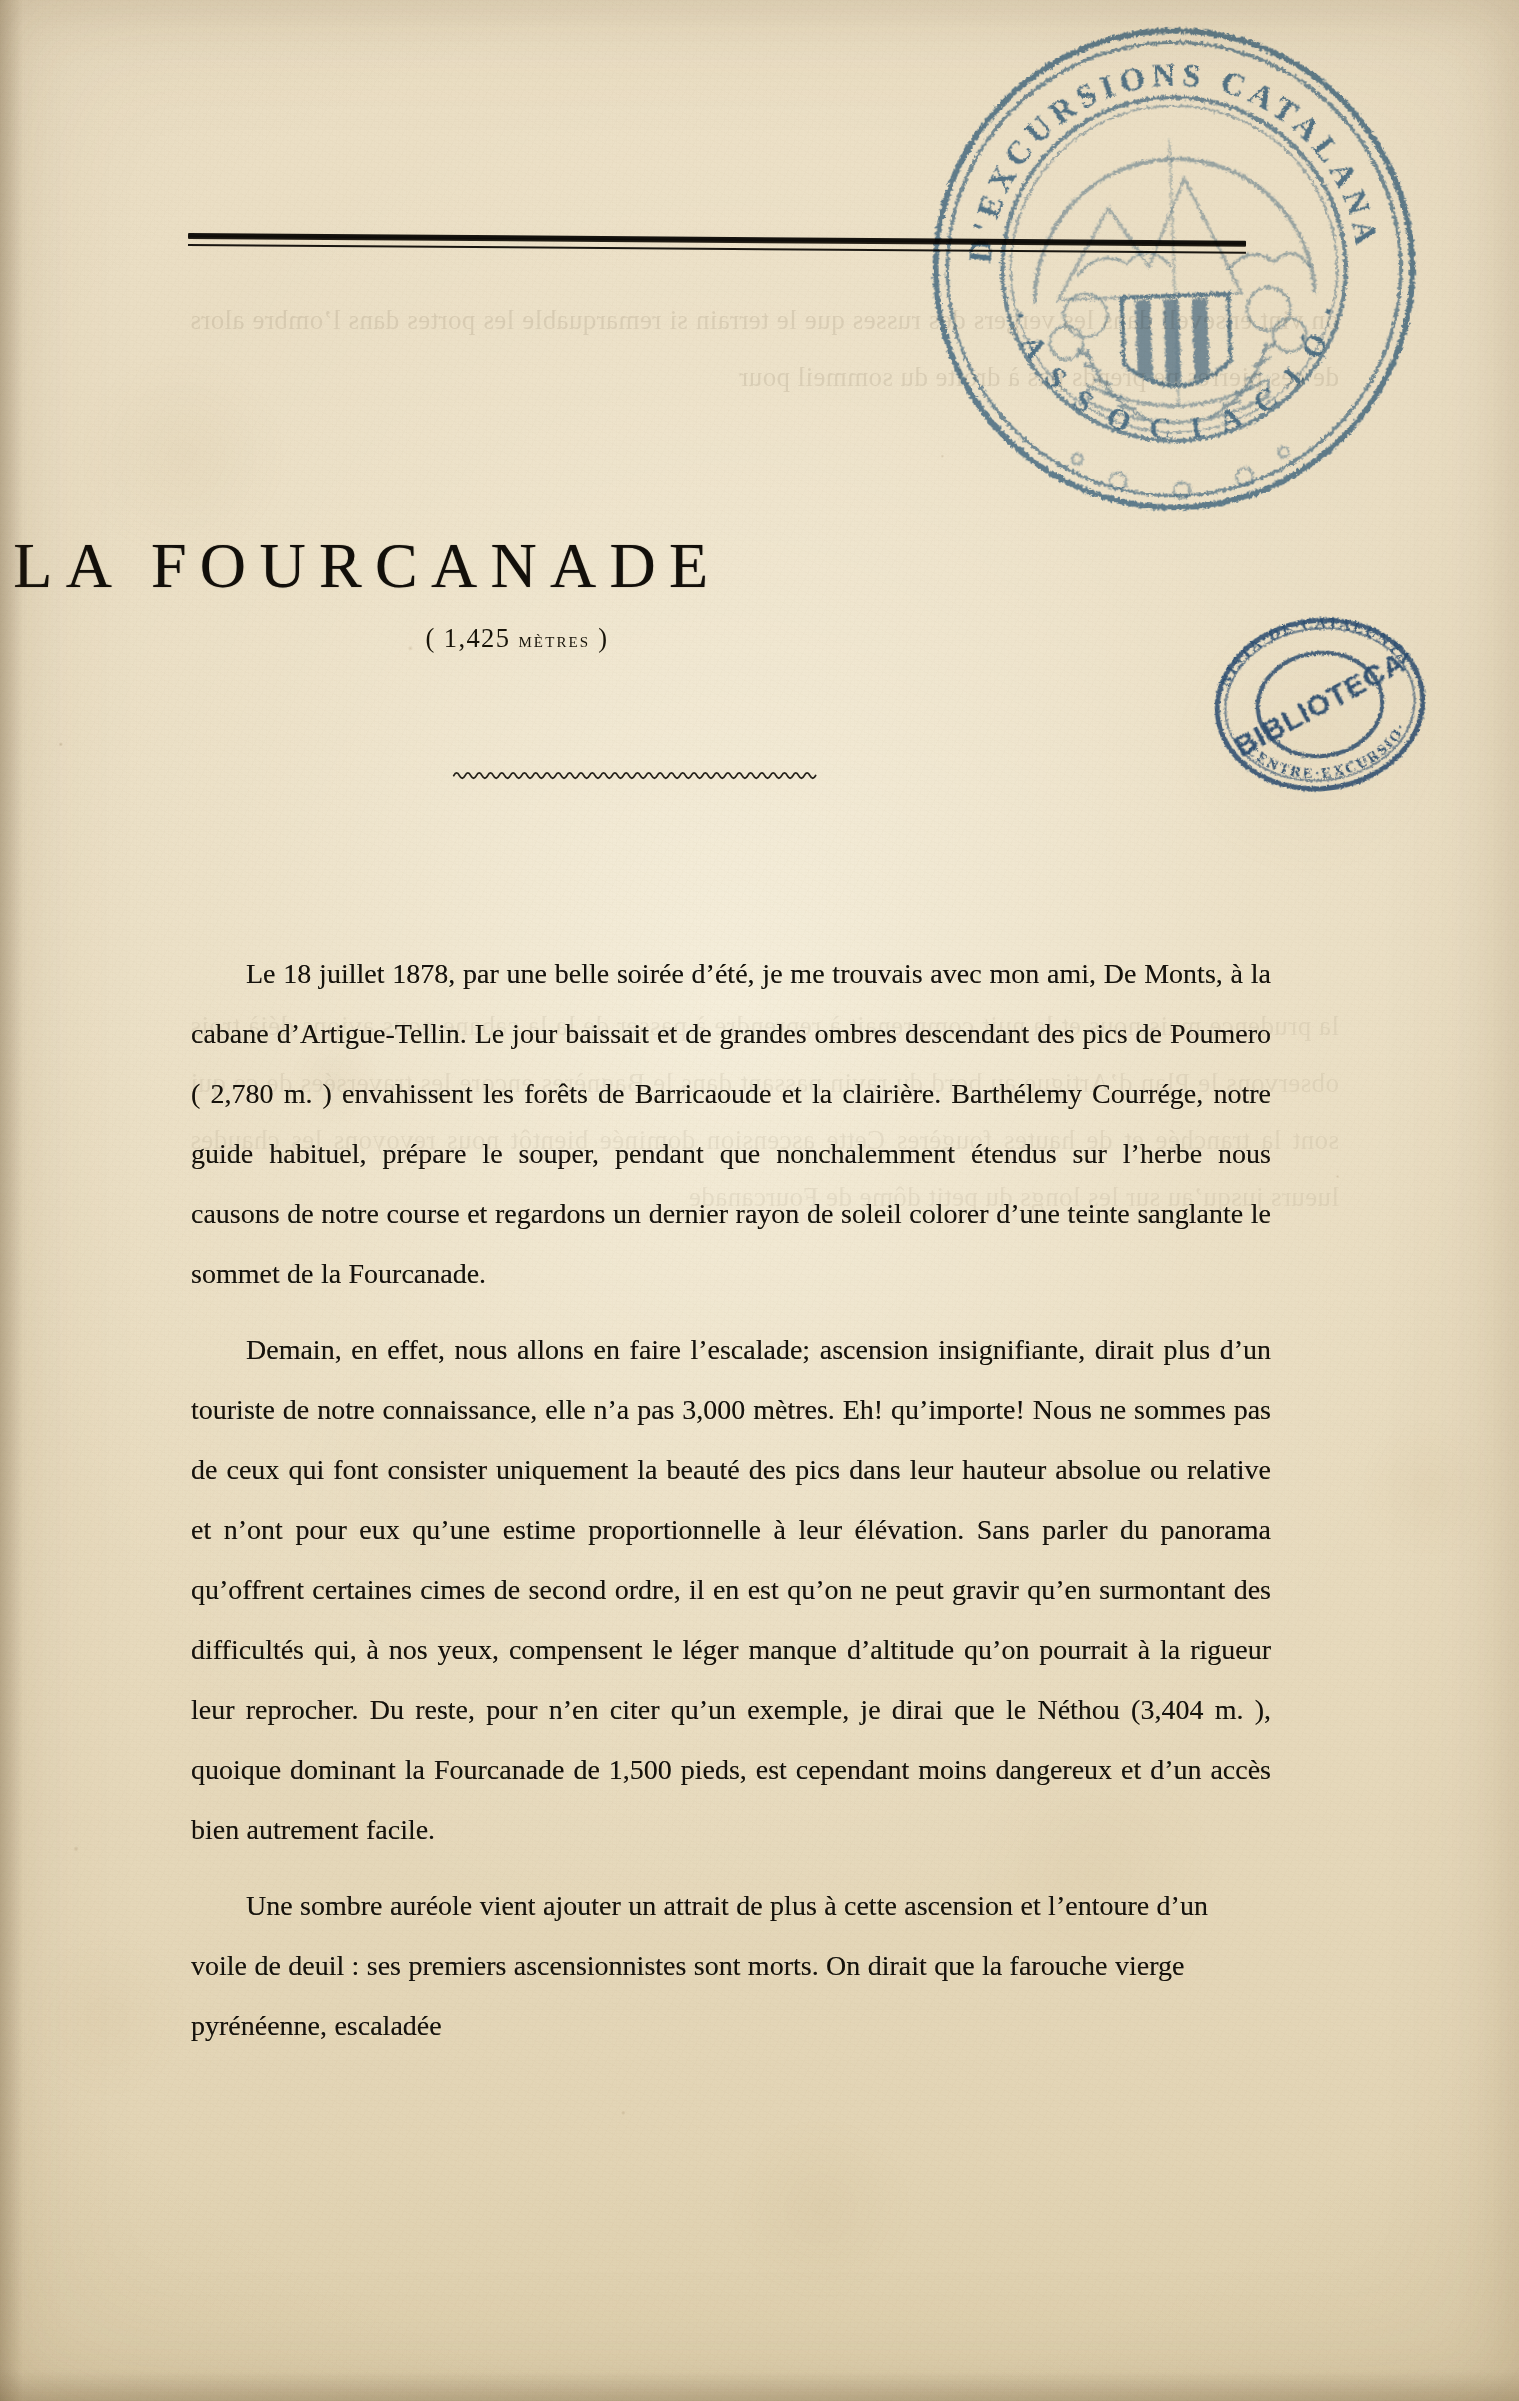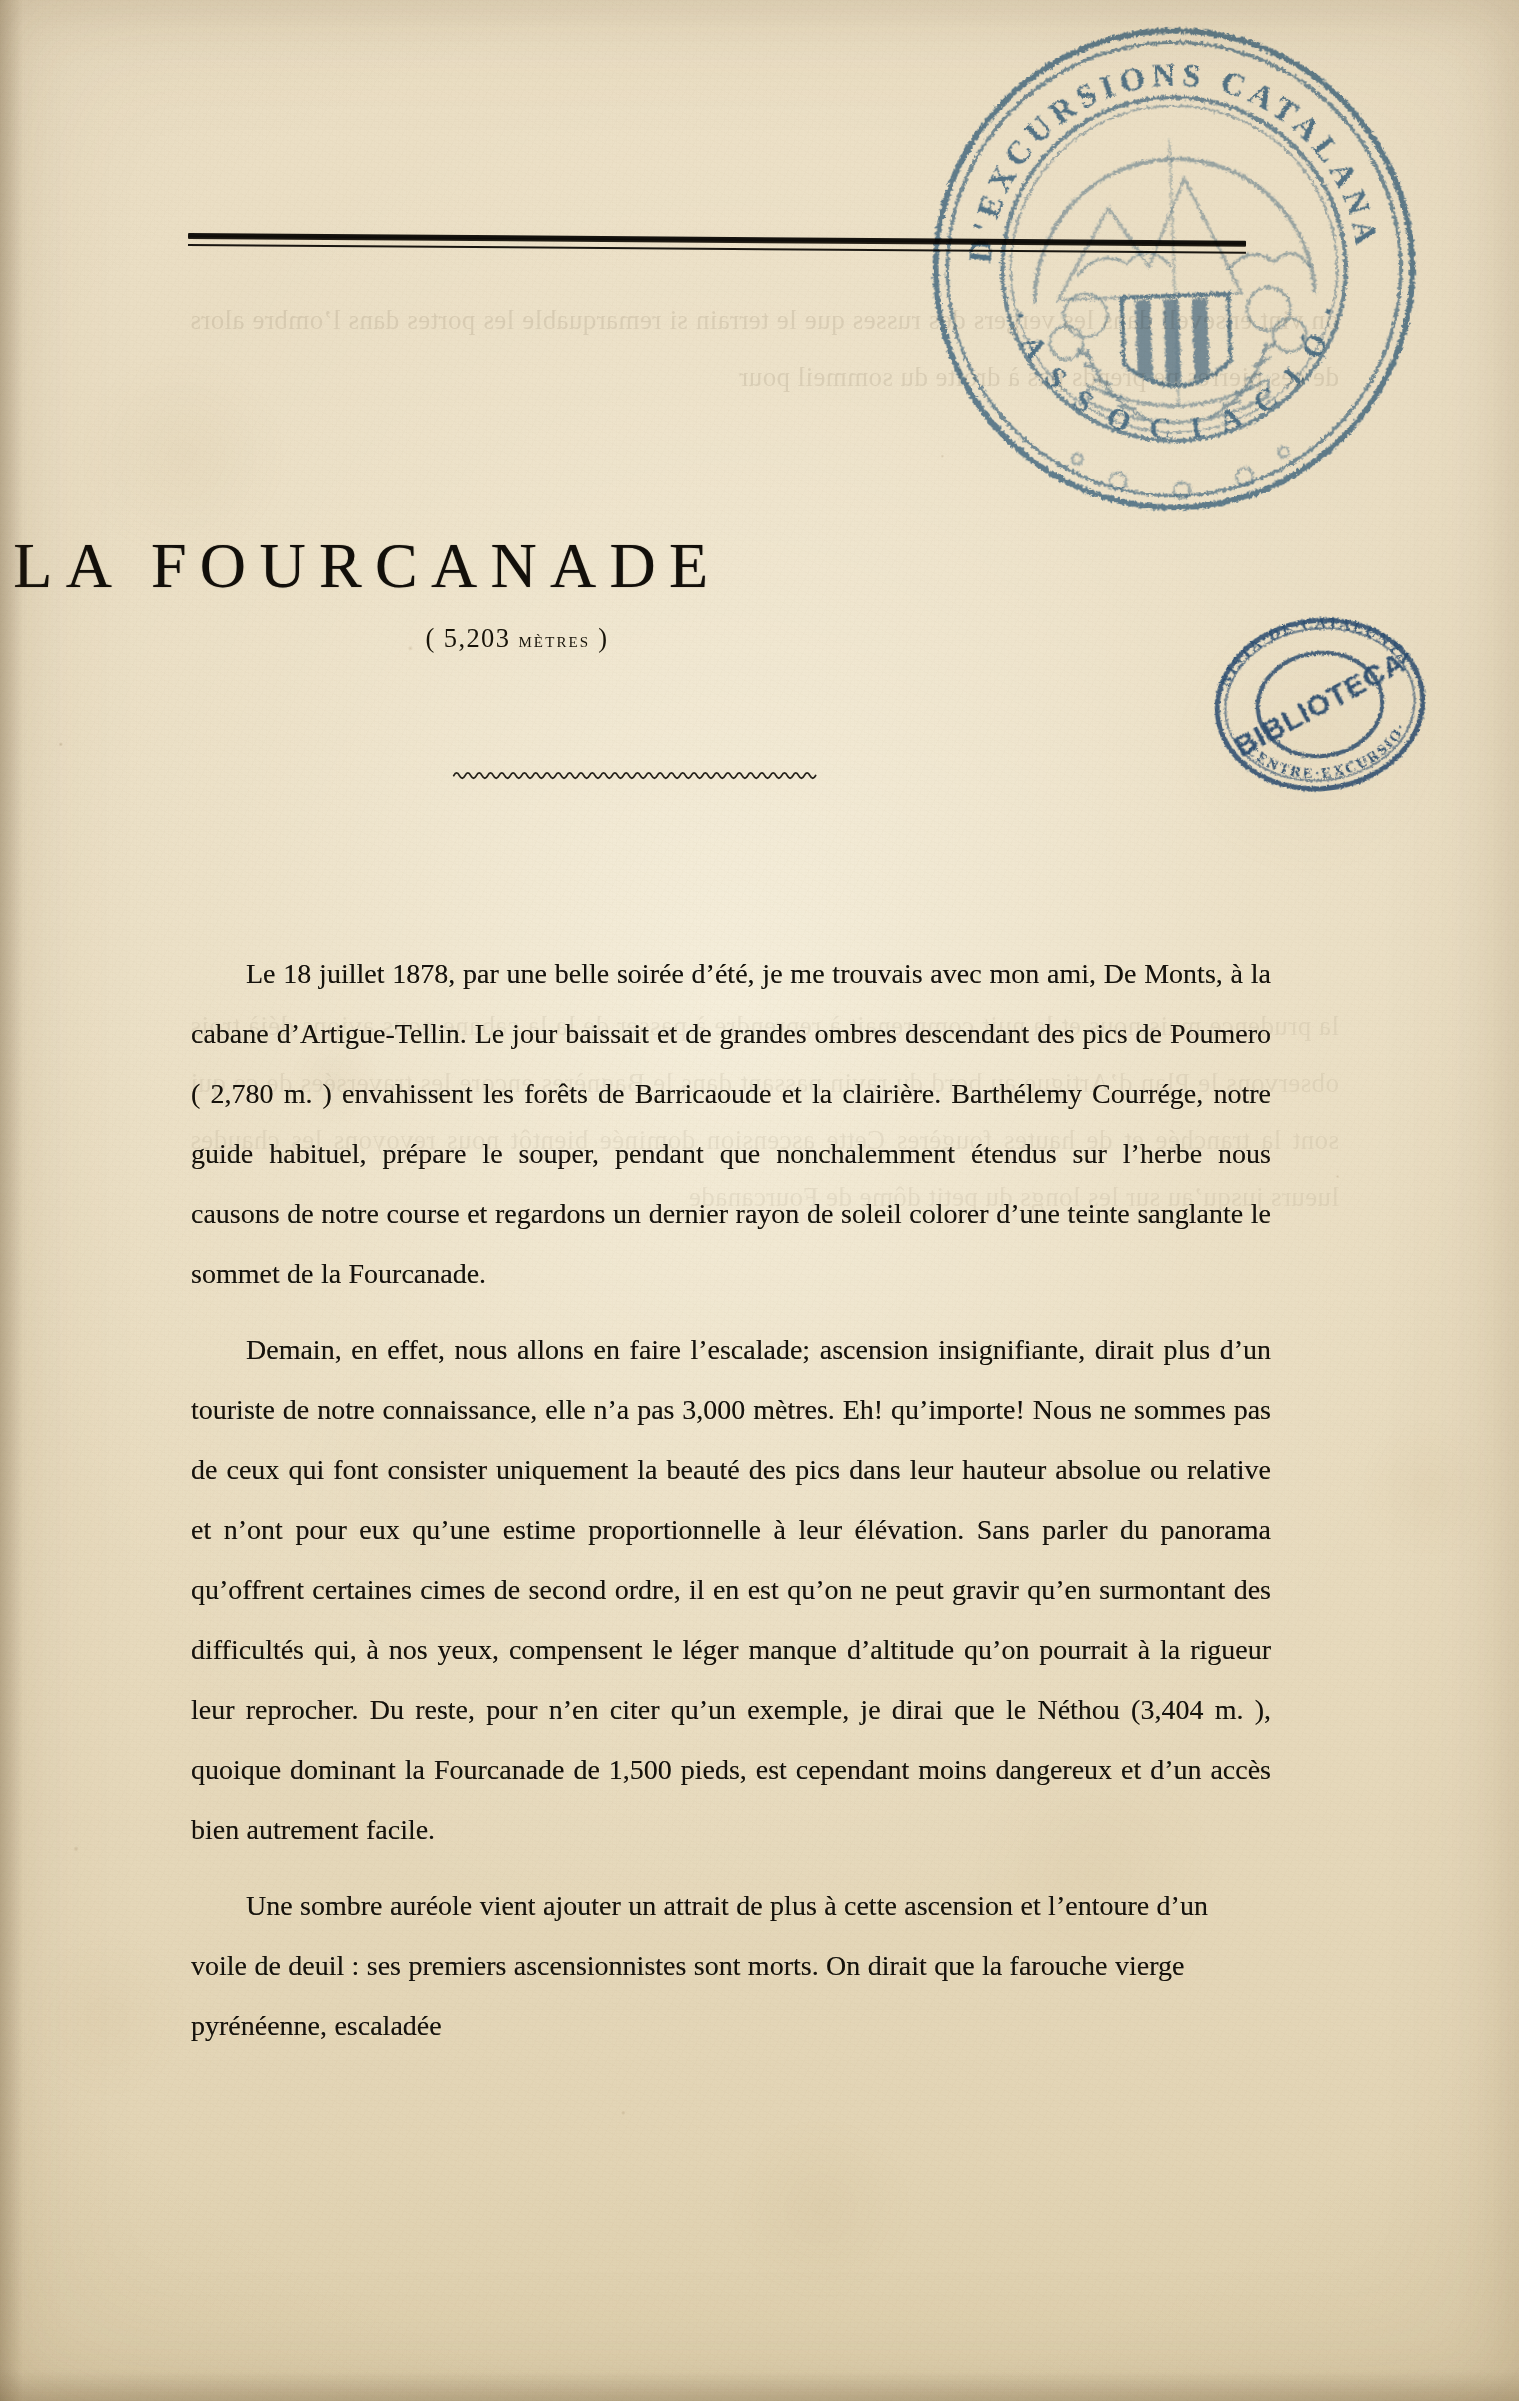--- a/index.html
+++ b/index.html
@@ -245,21 +245,21 @@
 
   <div class="rule-top">
     <div class="thick"></div>
     <div class="thin"></div>
   </div>
 
   <h1 class="title">LA FOURCANADE</h1>
 
   <div class="subtitle">
     <span>(</span>
-    <span>5,203</span>
+    <span>1,425</span>
     <span class="sc">MÈTRES</span>
     <span>)</span>
   </div>
 
   <svg class="wave" viewBox="0 0 420 22" preserveAspectRatio="none">
     <path d="M2,12 q3.2,-6 6.4,0 t6.4,0 t6.4,0 t6.4,0 t6.4,0 t6.4,0 t6.4,0 t6.4,0 t6.4,0 t6.4,0
              t6.4,0 t6.4,0 t6.4,0 t6.4,0 t6.4,0 t6.4,0 t6.4,0 t6.4,0 t6.4,0 t6.4,0
              t6.4,0 t6.4,0 t6.4,0 t6.4,0 t6.4,0 t6.4,0 t6.4,0 t6.4,0 t6.4,0 t6.4,0
              t6.4,0 t6.4,0 t6.4,0 t6.4,0 t6.4,0 t6.4,0 t6.4,0 t6.4,0 t6.4,0 t6.4,0
              t6.4,0 t6.4,0 t6.4,0 t6.4,0 t6.4,0 t6.4,0 t6.4,0 t6.4,0 t6.4,0 t6.4,0

